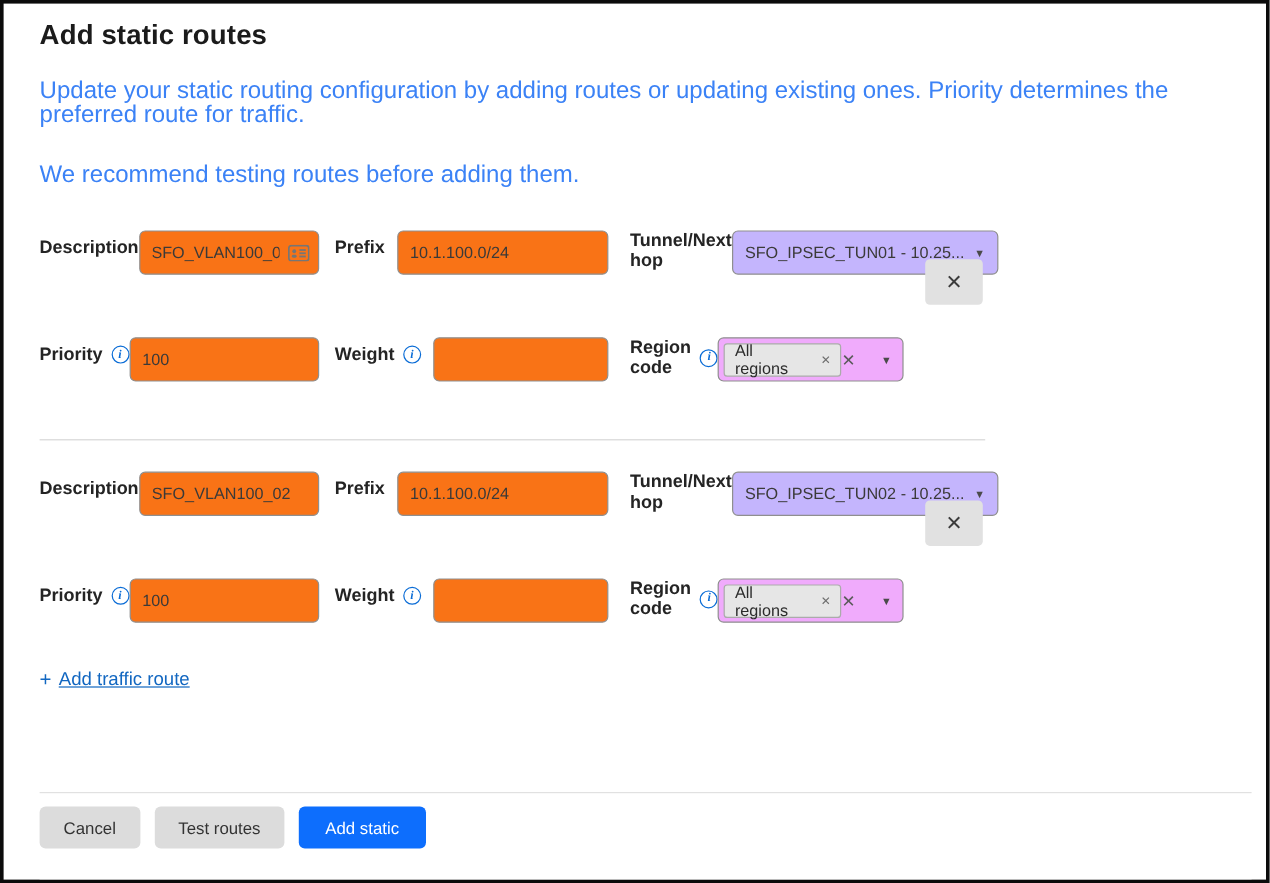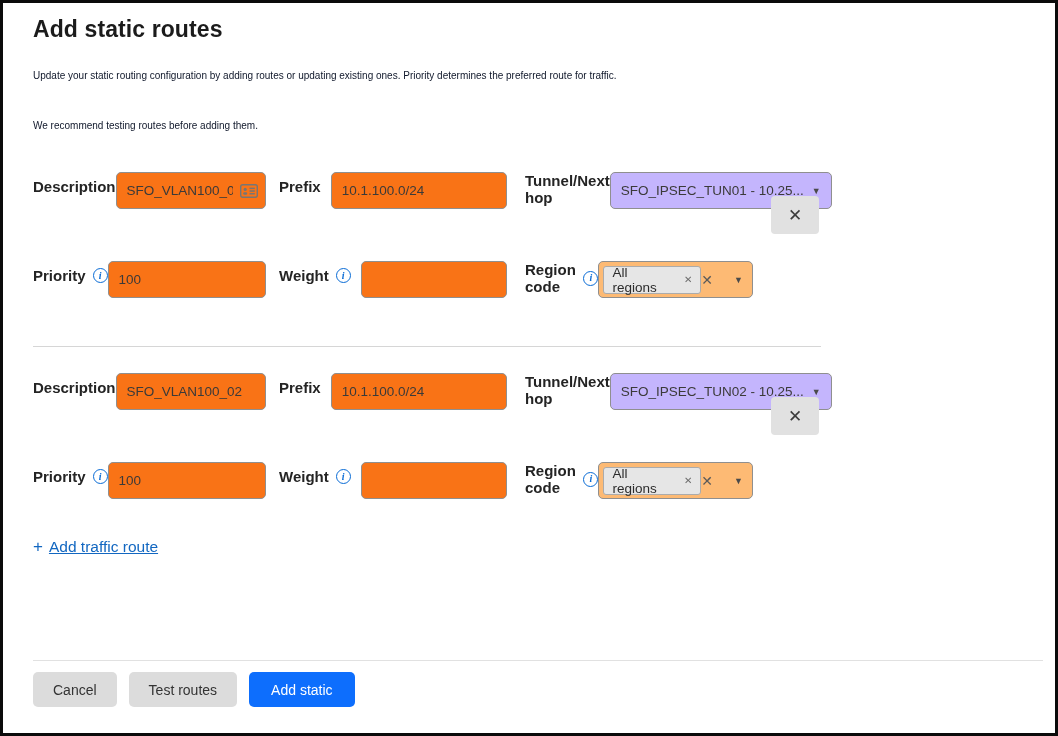--- a/index.html
+++ b/index.html
@@ -14,22 +14,22 @@
   }
   .content { padding: 13px 30px 0 30px; }
 
   h1.title {
     font-size: 23px;
     font-weight: 700;
     color: #1b1b1b;
     letter-spacing: 0.1px;
   }
   p.desc {
-    font-size: 10px;
-    color: #0f172a;
+    font-size: 20px;
+    color: #3b82f6;
     margin-top: 23px;
     line-height: 20px;
   }
   p.desc.second { margin-top: 30px; }
 
   .route-group { margin-top: 36px; }
   .route-group.second { margin-top: 0; }
 
   .frow { display: flex; align-items: flex-start; }
   .frow + .frow { margin-top: 27px; }
@@ -122,21 +122,21 @@
     align-items: center;
     justify-content: center;
     font-family: "Liberation Sans", sans-serif;
   }
 
   .mselect {
     width: 100%;
     height: 37px;
     border: 1px solid #8f8f8f;
     border-radius: 5px;
-    background: #fdba74;
+    background: #f0abfc;
     display: flex;
     align-items: center;
     padding: 0 9px 0 4px;
   }
   .chip {
     background: #e6e6e6;
     border: 1px solid #ababab;
     border-radius: 3px;
     height: 28px;
     display: inline-flex;

